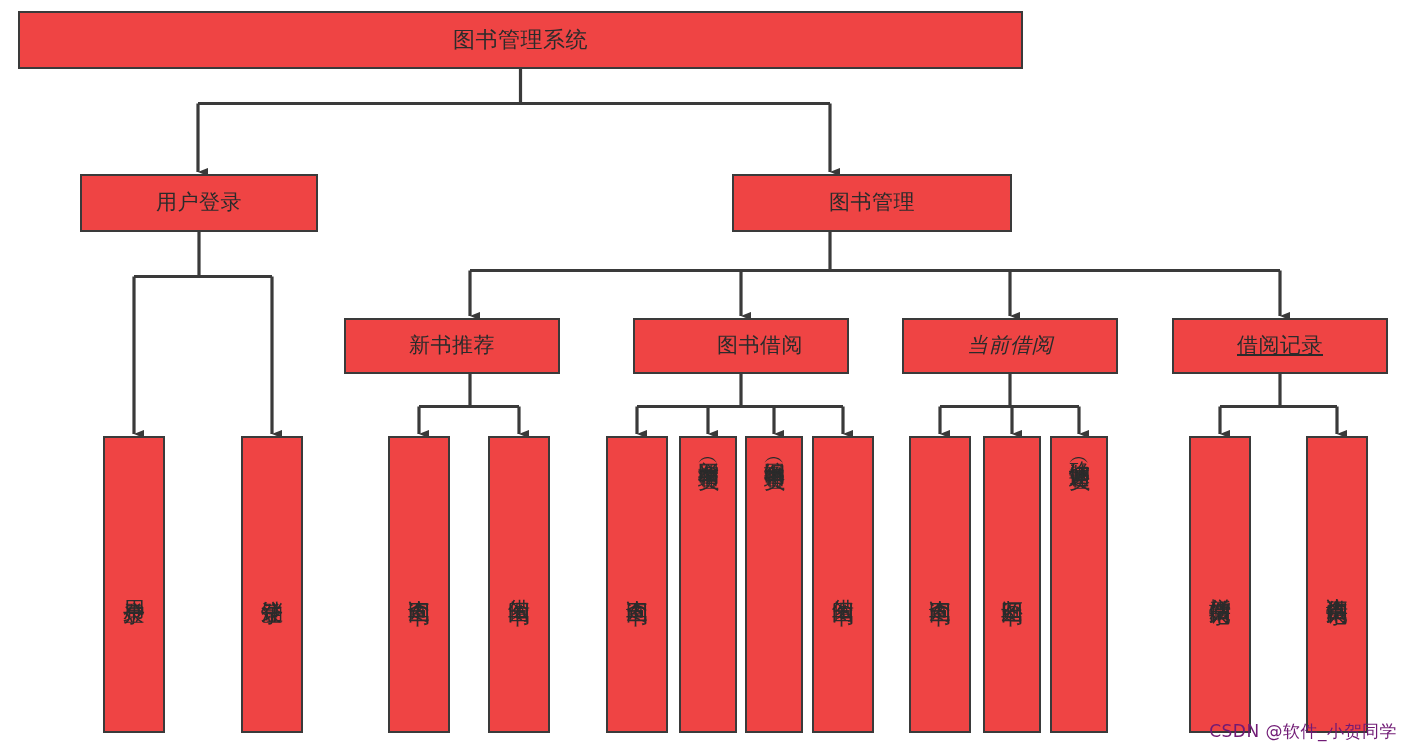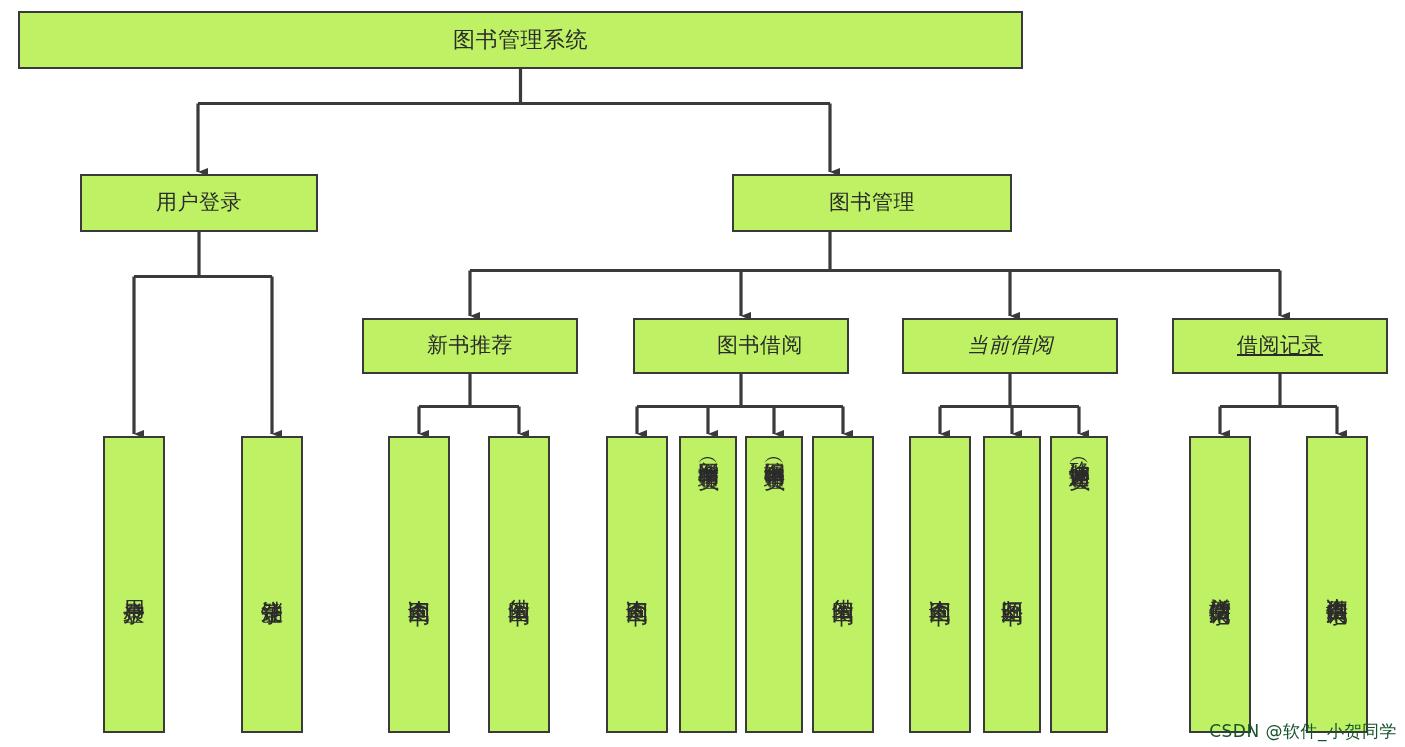--- a/index.html
+++ b/index.html
@@ -24,21 +24,21 @@
     position: absolute;
     left: 0;
     top: 0;
     width: 1405px;
     height: 747px;
     pointer-events: none;
   }
   .node {
     position: absolute;
     box-sizing: border-box;
-    background: #bef264;
+    background: #ef4444;
     border: 2.5px solid #3a3a3a;
     display: flex;
     align-items: center;
     justify-content: center;
     color: #2b2b2b;
   }
   .node-label {
     text-align: center;
     line-height: 1.32;
     color: #2b2b2b;
@@ -69,21 +69,21 @@
   }
   .node.vertical.centered {
     align-items: center;
     padding-top: 0;
   }
   .watermark {
     position: absolute;
     right: 8px;
     bottom: 4px;
     font-size: 17px;
-    color: #14532d;
+    color: #701a75;
     letter-spacing: 0.5px;
     white-space: nowrap;
     pointer-events: none;
   }
 </style>
 </head>
 <body>
 
 <div id="diagram-root">
 
@@ -142,21 +142,21 @@
   </div>
 
   <div class="node horizontal" style="left:80px; top:174px; width:238px; height:58px;">
     <span class="node-label">用户登录</span>
   </div>
 
   <div class="node horizontal" style="left:732px; top:174px; width:280px; height:58px;">
     <span class="node-label">图书管理</span>
   </div>
 
-  <div class="node horizontal" style="left:362px; top:318px; width:216px; height:56px;">
+  <div class="node horizontal" style="left:344px; top:318px; width:216px; height:56px;">
     <span class="node-label">新书推荐</span>
   </div>
 
   <div class="node horizontal" style="left:633px; top:318px; width:216px; height:56px;padding-left:38px;">
     <span class="node-label">图书借阅</span>
   </div>
 
   <div class="node horizontal" style="left:902px; top:318px; width:216px; height:56px;font-style:italic;">
     <span class="node-label">当前借阅</span>
   </div>

